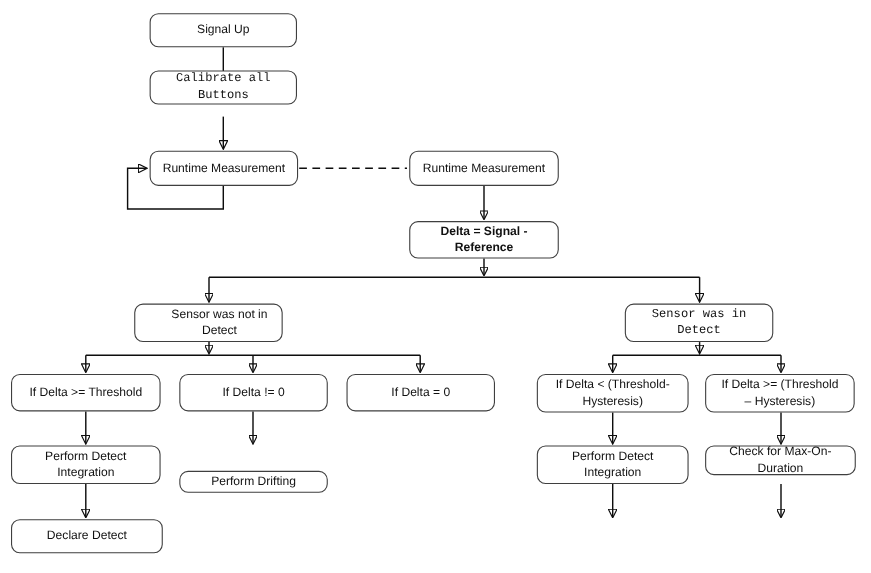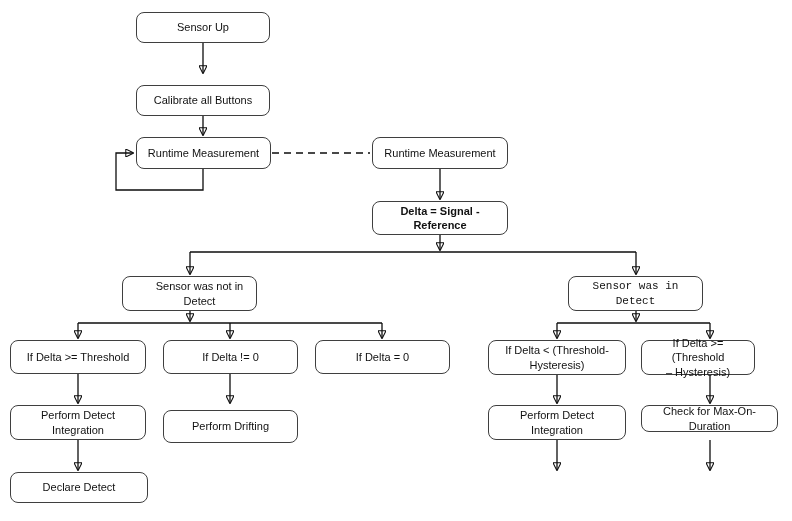--- a/index.html
+++ b/index.html
@@ -72,23 +72,23 @@
     <path d="M78,374 V403" marker-end="url(#arw)"></path>
     <path d="M230,374 V403" marker-end="url(#arw)"></path>
     <path d="M78,440 V470" marker-end="url(#arw)"></path>
 
     <path d="M557,375 V403" marker-end="url(#arw)"></path>
     <path d="M710,375 V403" marker-end="url(#arw)"></path>
     <path d="M557,440 V470" marker-end="url(#arw)"></path>
     <path d="M710,440 V470" marker-end="url(#arw)"></path>
   </svg>
 
-  <div class="node" style="left:136px; top:12px; width:134px; height:31px;">Sensor Up</div>
+  <div class="node" style="left:136px; top:12px; width:134px; height:31px;">Signal Up</div>
 
-  <div class="node" style="left:136px; top:85px; width:134px; height:31px;">Calibrate all Buttons</div>
+  <div class="node" style="left:136px; top:64px; width:134px; height:31px;font-family:Liberation Mono, monospace;">Calibrate all Buttons</div>
 
   <div class="node" style="left:136px; top:137px; width:135px; height:32px;">Runtime Measurement</div>
 
   <div class="node" style="left:372px; top:137px; width:136px; height:32px;">Runtime Measurement</div>
 
   <div class="node" style="left:372px; top:201px; width:136px; height:34px;font-weight:bold;">Delta = Signal -
 Reference</div>
 
   <div class="node" style="left:122px; top:276px; width:135px; height:35px;padding-left:24px;">Sensor was not in
 Detect</div>
@@ -97,28 +97,28 @@
 
   <div class="node" style="left:10px; top:340px; width:136px; height:34px;">If Delta &gt;= Threshold</div>
 
   <div class="node" style="left:163px; top:340px; width:135px; height:34px;">If Delta != 0</div>
 
   <div class="node" style="left:315px; top:340px; width:135px; height:34px;">If Delta = 0</div>
 
   <div class="node" style="left:10px; top:405px; width:136px; height:35px;">Perform Detect
 Integration</div>
 
-  <div class="node" style="left:163px; top:410px; width:135px; height:33px;">Perform Drifting</div>
+  <div class="node" style="left:163px; top:428px; width:135px; height:20px;">Perform Drifting</div>
 
   <div class="node" style="left:10px; top:472px; width:138px; height:31px;">Declare Detect</div>
 
   <div class="node" style="left:488px; top:340px; width:138px; height:35px;">If Delta &lt; (Threshold-
 Hysteresis)</div>
 
-  <div class="node" style="left:641px; top:340px; width:114px; height:35px;">If Delta &gt;= (Threshold
+  <div class="node" style="left:641px; top:340px; width:136px; height:35px;">If Delta &gt;= (Threshold
 – Hysteresis)</div>
 
   <div class="node" style="left:488px; top:405px; width:138px; height:35px;">Perform Detect
 Integration</div>
 
   <div class="node" style="left:641px; top:405px; width:137px; height:27px;">Check for Max-On-
 Duration</div>
 
 
 

